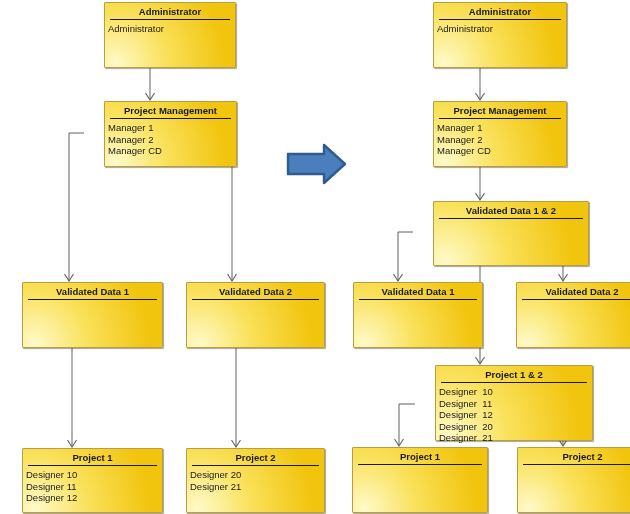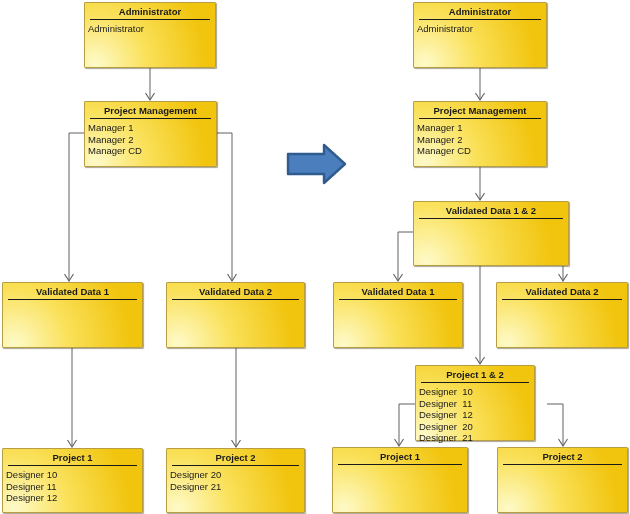--- a/index.html
+++ b/index.html
@@ -40,20 +40,21 @@
     stroke-width: 1.1;
   }
   .node {
     position: absolute;
     border: 1px solid var(--box-border);
     border-radius: 1px;
     background: radial-gradient(circle farthest-corner at 8% 95%,
                 var(--box-pale) 0%, var(--box-mid) 38%, var(--box-gold) 82%);
     box-shadow: 1px 1px 1px rgba(60,55,20,0.45);
     color: var(--text-color);
+    margin-left: 20px;
   }
   .node-title {
     font-size: 9.5px;
     font-weight: bold;
     text-align: center;
     line-height: 13px;
     padding-top: 2px;
     white-space: nowrap;
     overflow: hidden;
   }
@@ -185,21 +186,21 @@
       <div class="node-rule"></div>
       <div class="node-body"></div>
     </div>
 
     <div class="node" style="left:496px; top:282px; width:132px; height:66px">
       <div class="node-title">Validated Data 2</div>
       <div class="node-rule"></div>
       <div class="node-body"></div>
     </div>
 
-    <div class="node" style="left:415px; top:365px; width:120px; height:76px">
+    <div class="node" style="left:415px; top:365px; width:158px; height:76px">
       <div class="node-title">Project 1 &amp; 2</div>
       <div class="node-rule"></div>
       <div class="node-body">
         <div class="node-line">Designer  10</div>
         <div class="node-line">Designer  11</div>
         <div class="node-line">Designer  12</div>
         <div class="node-line">Designer  20</div>
         <div class="node-line">Designer  21</div>
       </div>
     </div>

